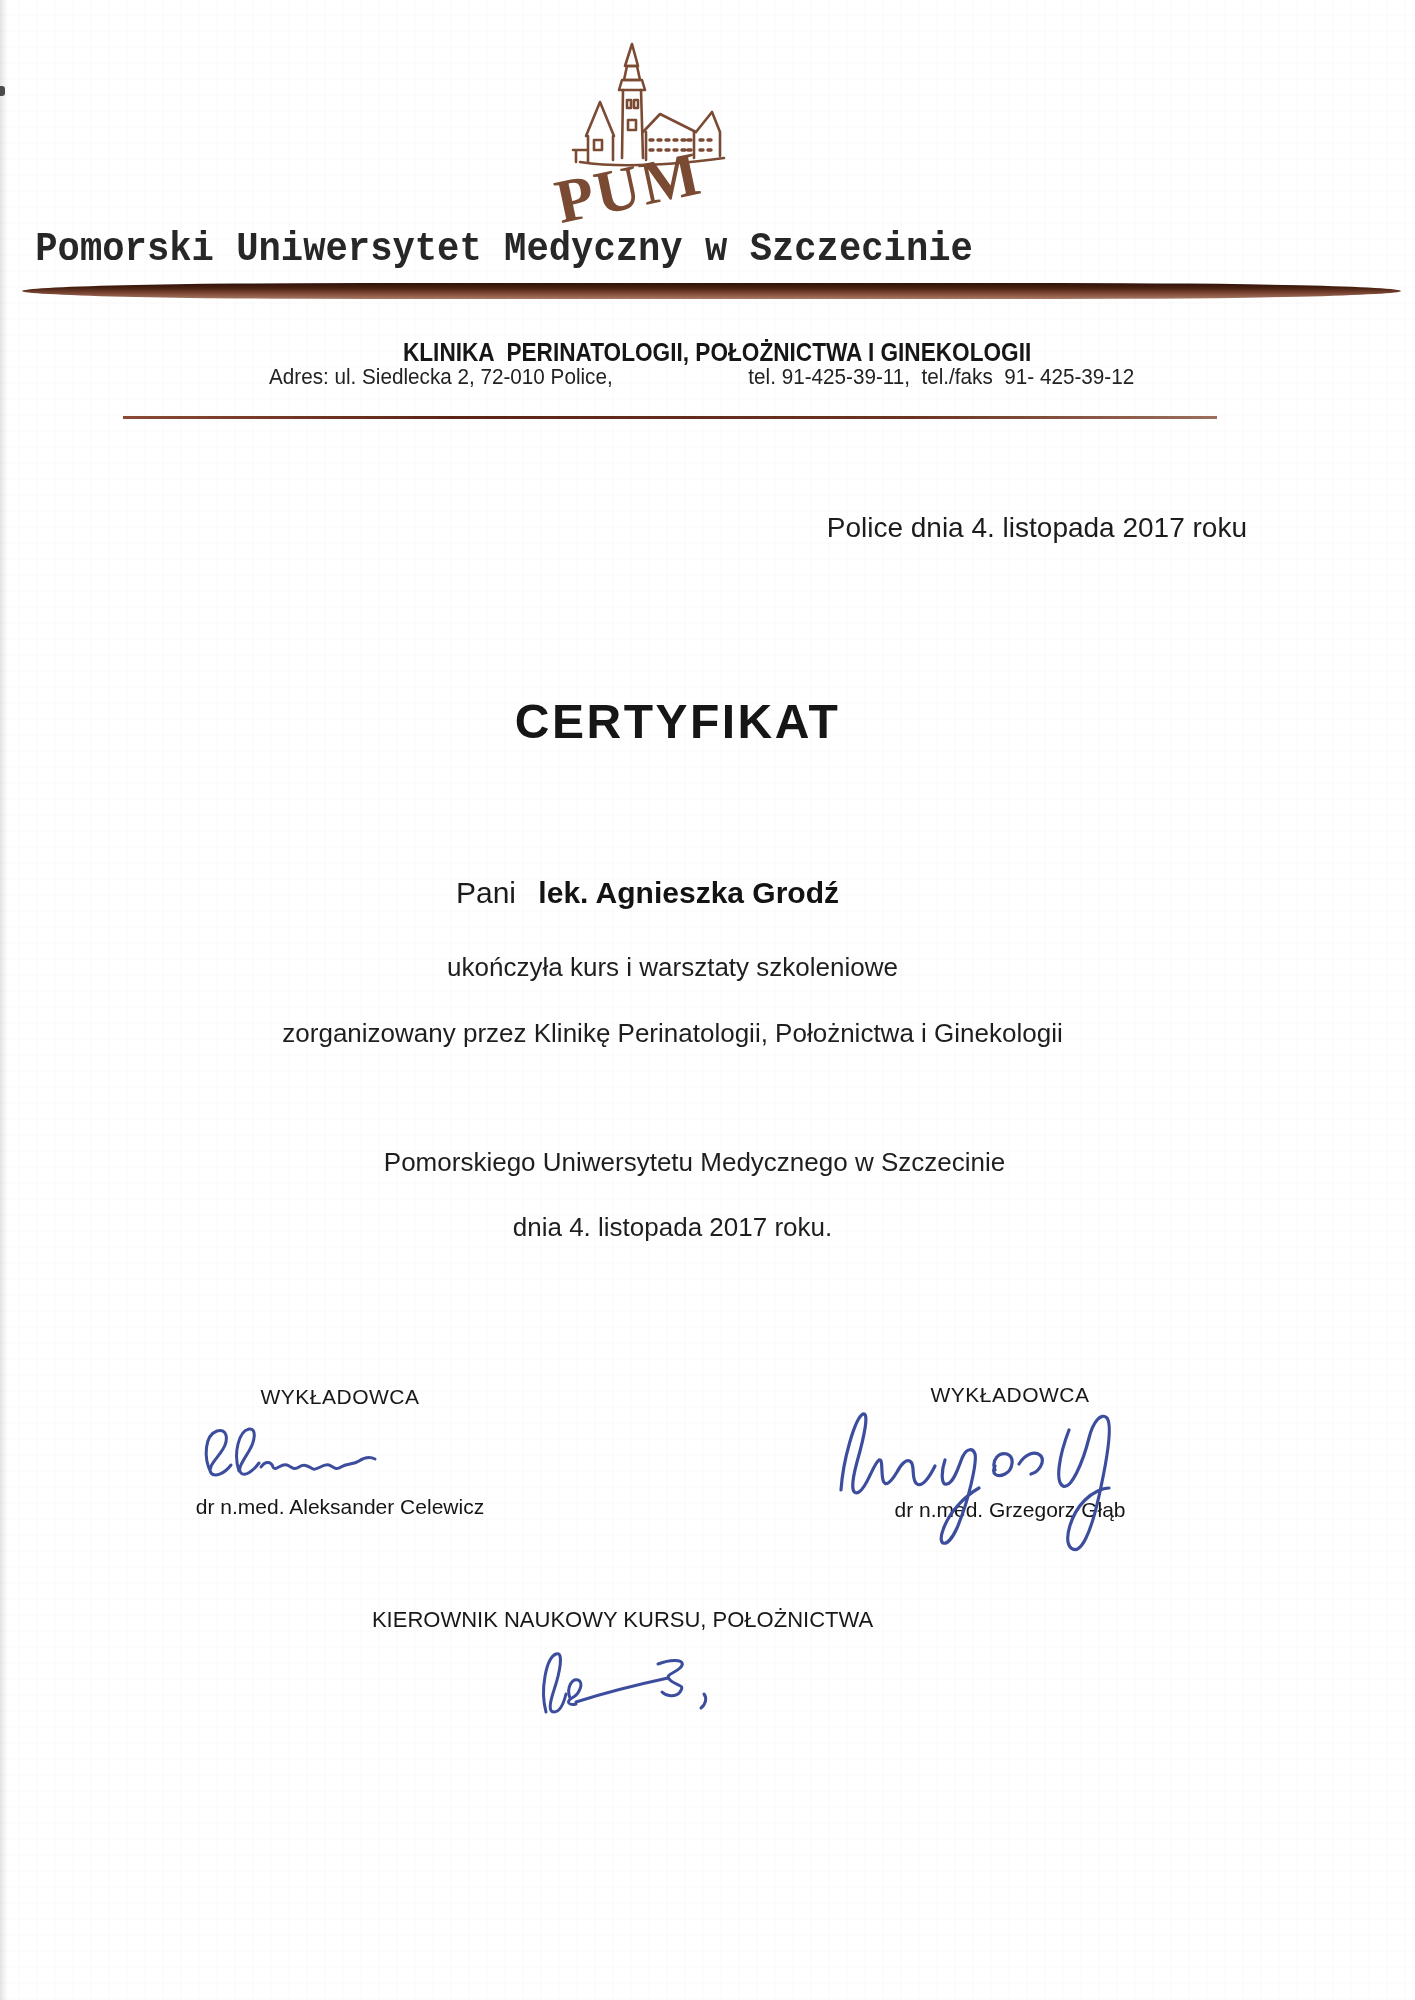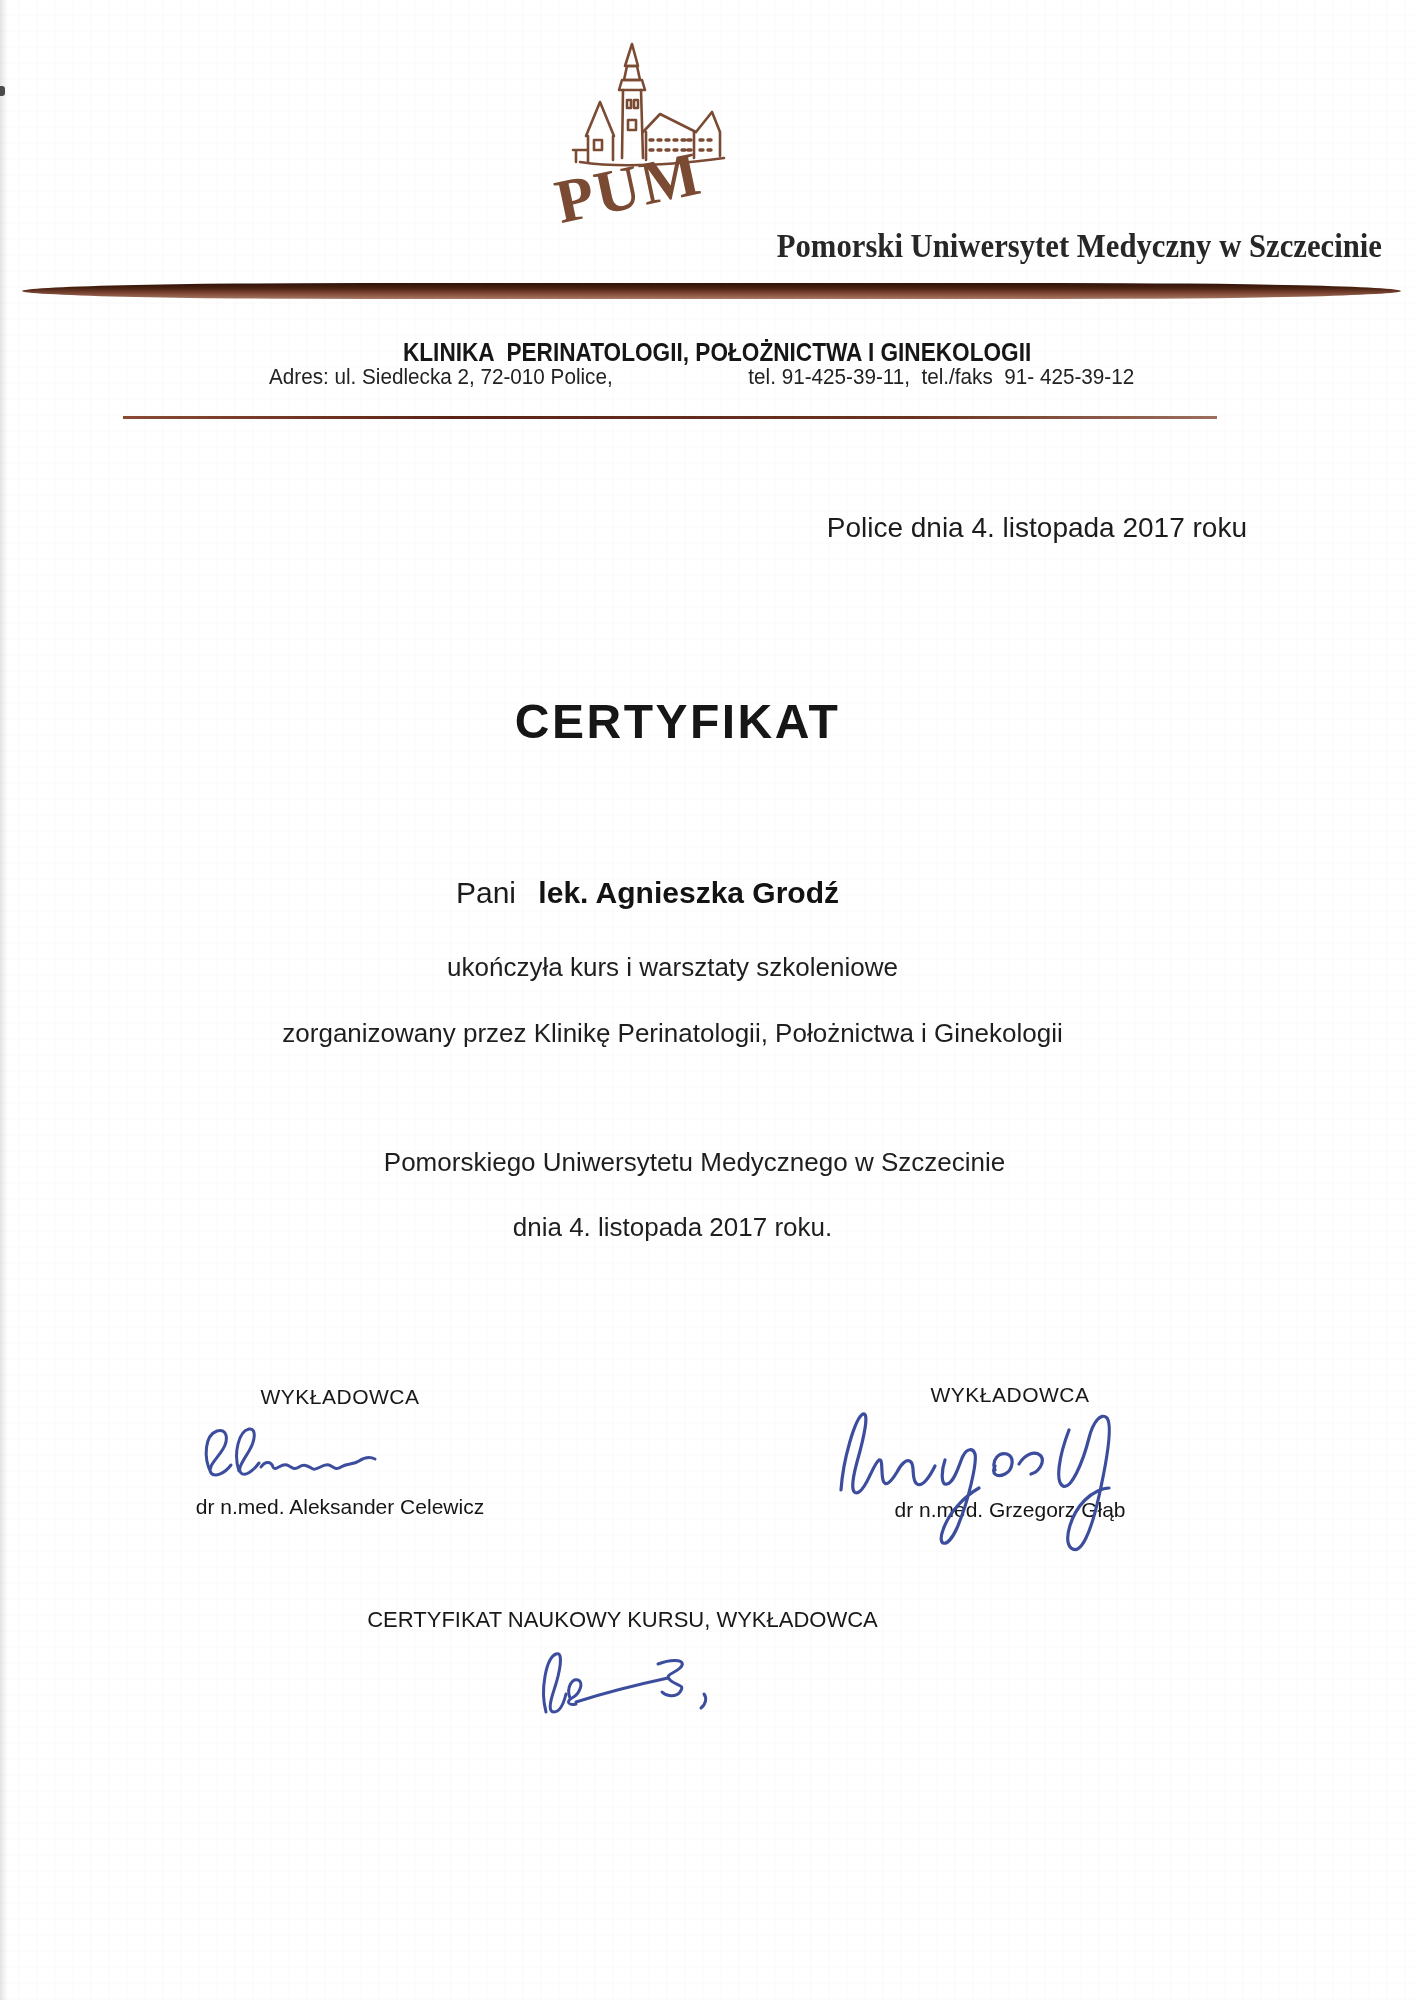--- a/index.html
+++ b/index.html
@@ -15,22 +15,22 @@
     font-family:"Liberation Sans", sans-serif;
     color:#1e1e1e;
   }
   .edge-shade{position:absolute;left:0;top:0;bottom:0;width:8px;
     background:linear-gradient(90deg, rgba(0,0,0,0.10), rgba(0,0,0,0));}
   .scan-mark{position:absolute;left:0;top:86px;width:5px;height:10px;background:#4a4a4a;border-radius:0 3px 3px 0;}
 
   
   .logo{position:absolute;top:40px;left:528px;width:210px;height:188px;}
   .univ-name{
-    position:absolute;top:228px;left:0;right:10px;text-align:right;
-    font-family:Liberation Serif, serif;font-weight:700;font-size:33px;line-height:1.1;color:#272727;
+    position:absolute;top:228px;left:0;right:10px;text-align:left;
+    font-family:Liberation Mono, monospace;font-weight:700;font-size:40px;line-height:1.1;color:#272727;
   }
   .univ-name .squeeze{display:inline-block;transform:scaleX(0.93);transform-origin:center;}
   .divider{
     position:absolute;top:283px;left:22px;right:14px;height:16px;
     border-radius:50% / 100%;
     background:linear-gradient(180deg,#30120a 0%,#47200f 30%,#7a4433 62%,#a87a66 100%);
   }
   .clinic{position:absolute;top:306px;left:0;right:10px;text-align:center;
     font-weight:700;font-size:26px;white-space:pre;color:#161616;}
   .clinic .squeeze{display:inline-block;transform:scaleX(0.87);transform-origin:center;}
@@ -158,21 +158,21 @@
     <div class="sname">dr n.med. Grzegorz Głąb</div>
     <svg class="sigsvg" width="320" height="168" viewBox="0 0 320 168">
       <path class="ink" stroke-width="3.2" d="M8 90 C10 60 22 18 30 14 C36 12 32 34 24 62 C18 84 18 96 26 92 C34 88 40 64 46 60 C50 58 48 72 50 80 C52 88 58 82 64 72 C68 64 74 58 78 62 C82 66 78 80 84 84 C90 88 98 74 102 66"></path>
       <path class="ink" stroke-width="3.2" d="M112 60 C108 72 108 86 114 84 C122 82 126 64 130 56 C134 48 140 48 142 54 C144 62 136 100 124 128 C114 150 104 146 110 130 C116 112 132 96 146 88"></path>
       <path class="ink" stroke-width="3.2" d="M162 70 C158 60 166 52 174 54 C182 57 180 70 172 74 C164 78 158 74 162 66 M186 64 C192 54 202 50 208 56 C212 62 206 72 198 74"></path>
       <path class="ink" stroke-width="3.2" d="M236 30 C226 56 222 82 230 86 C238 90 250 62 256 38 C260 22 268 12 274 18 C280 26 274 60 266 96 C258 132 248 156 238 148 C230 140 238 114 252 100 C260 92 270 88 276 88"></path>
     </svg>
   </div>
 
   <div class="sig-bottom">
-    <div class="role">CERTYFIKAT NAUKOWY KURSU, WYKŁADOWCA</div>
+    <div class="role">KIEROWNIK NAUKOWY KURSU, POŁOŻNICTWA</div>
     <svg class="sigsvg" width="230" height="92" viewBox="0 0 230 92">
       <path class="ink" stroke-width="3" d="M38 74 C32 52 38 20 48 16 C56 13 52 34 46 52 C42 64 40 74 46 74 C52 74 56 64 58 56"></path>
       <path class="ink" stroke-width="3" d="M62 60 C58 50 64 40 70 42 C76 44 72 56 64 60 C58 63 60 68 68 66"></path>
       <path class="ink" stroke-width="3" d="M68 64 C96 55 132 46 160 40"></path>
       <path class="ink" stroke-width="3" d="M150 26 C166 20 180 22 172 30 C166 36 156 36 162 42 C168 48 178 46 172 54 C167 60 158 58 154 54"></path>
       <path class="ink" stroke-width="3" d="M196 56 C199 60 198 66 193 70"></path>
     </svg>
   </div>
 </div>
 

